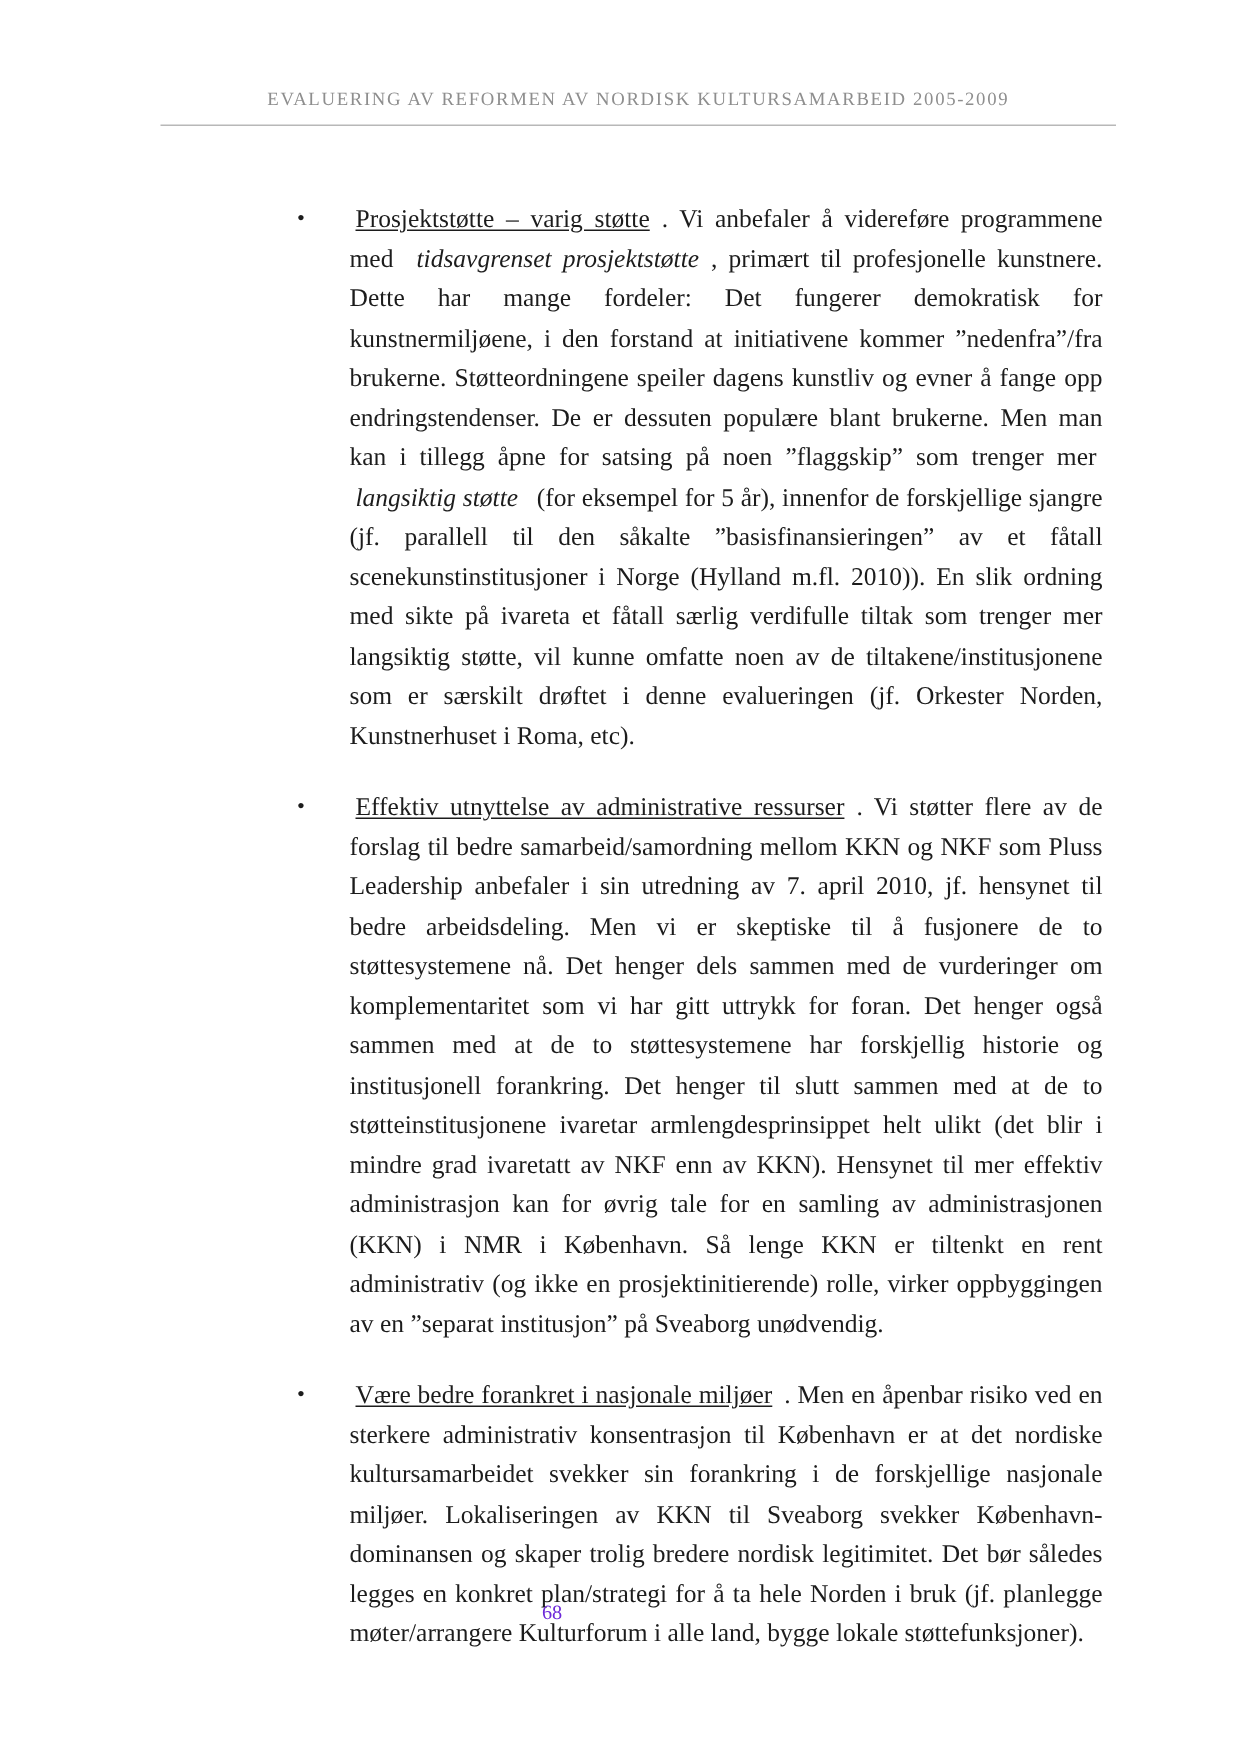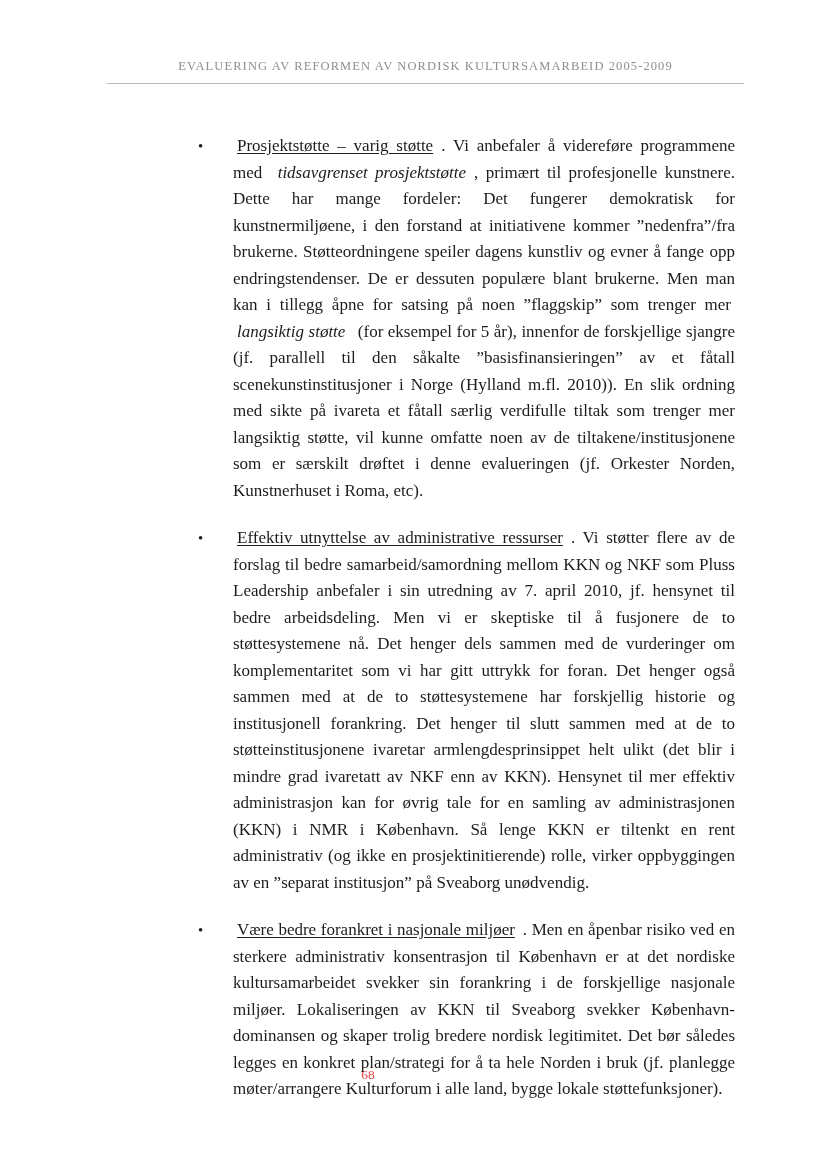--- a/index.html
+++ b/index.html
@@ -57,21 +57,21 @@
   .seg { font-style: normal; }
   .seg.u { text-decoration: underline; text-underline-offset: 2px; }
   .seg.i { font-style: italic; }
   .page-number {
     position: absolute;
     top: 1055px;
     left: 0;
     width: 712px;
     text-align: center;
     font-size: 13.5px;
-    color: #ef4444;
+    color: #6d28d9;
   }
 </style>
 </head>
 <body>
 
 <div class="page">
 
   <header>
     <div class="running-head">EVALUERING AV REFORMEN AV NORDISK KULTURSAMARBEID 2005-2009</div>
     <hr class="header-rule">

